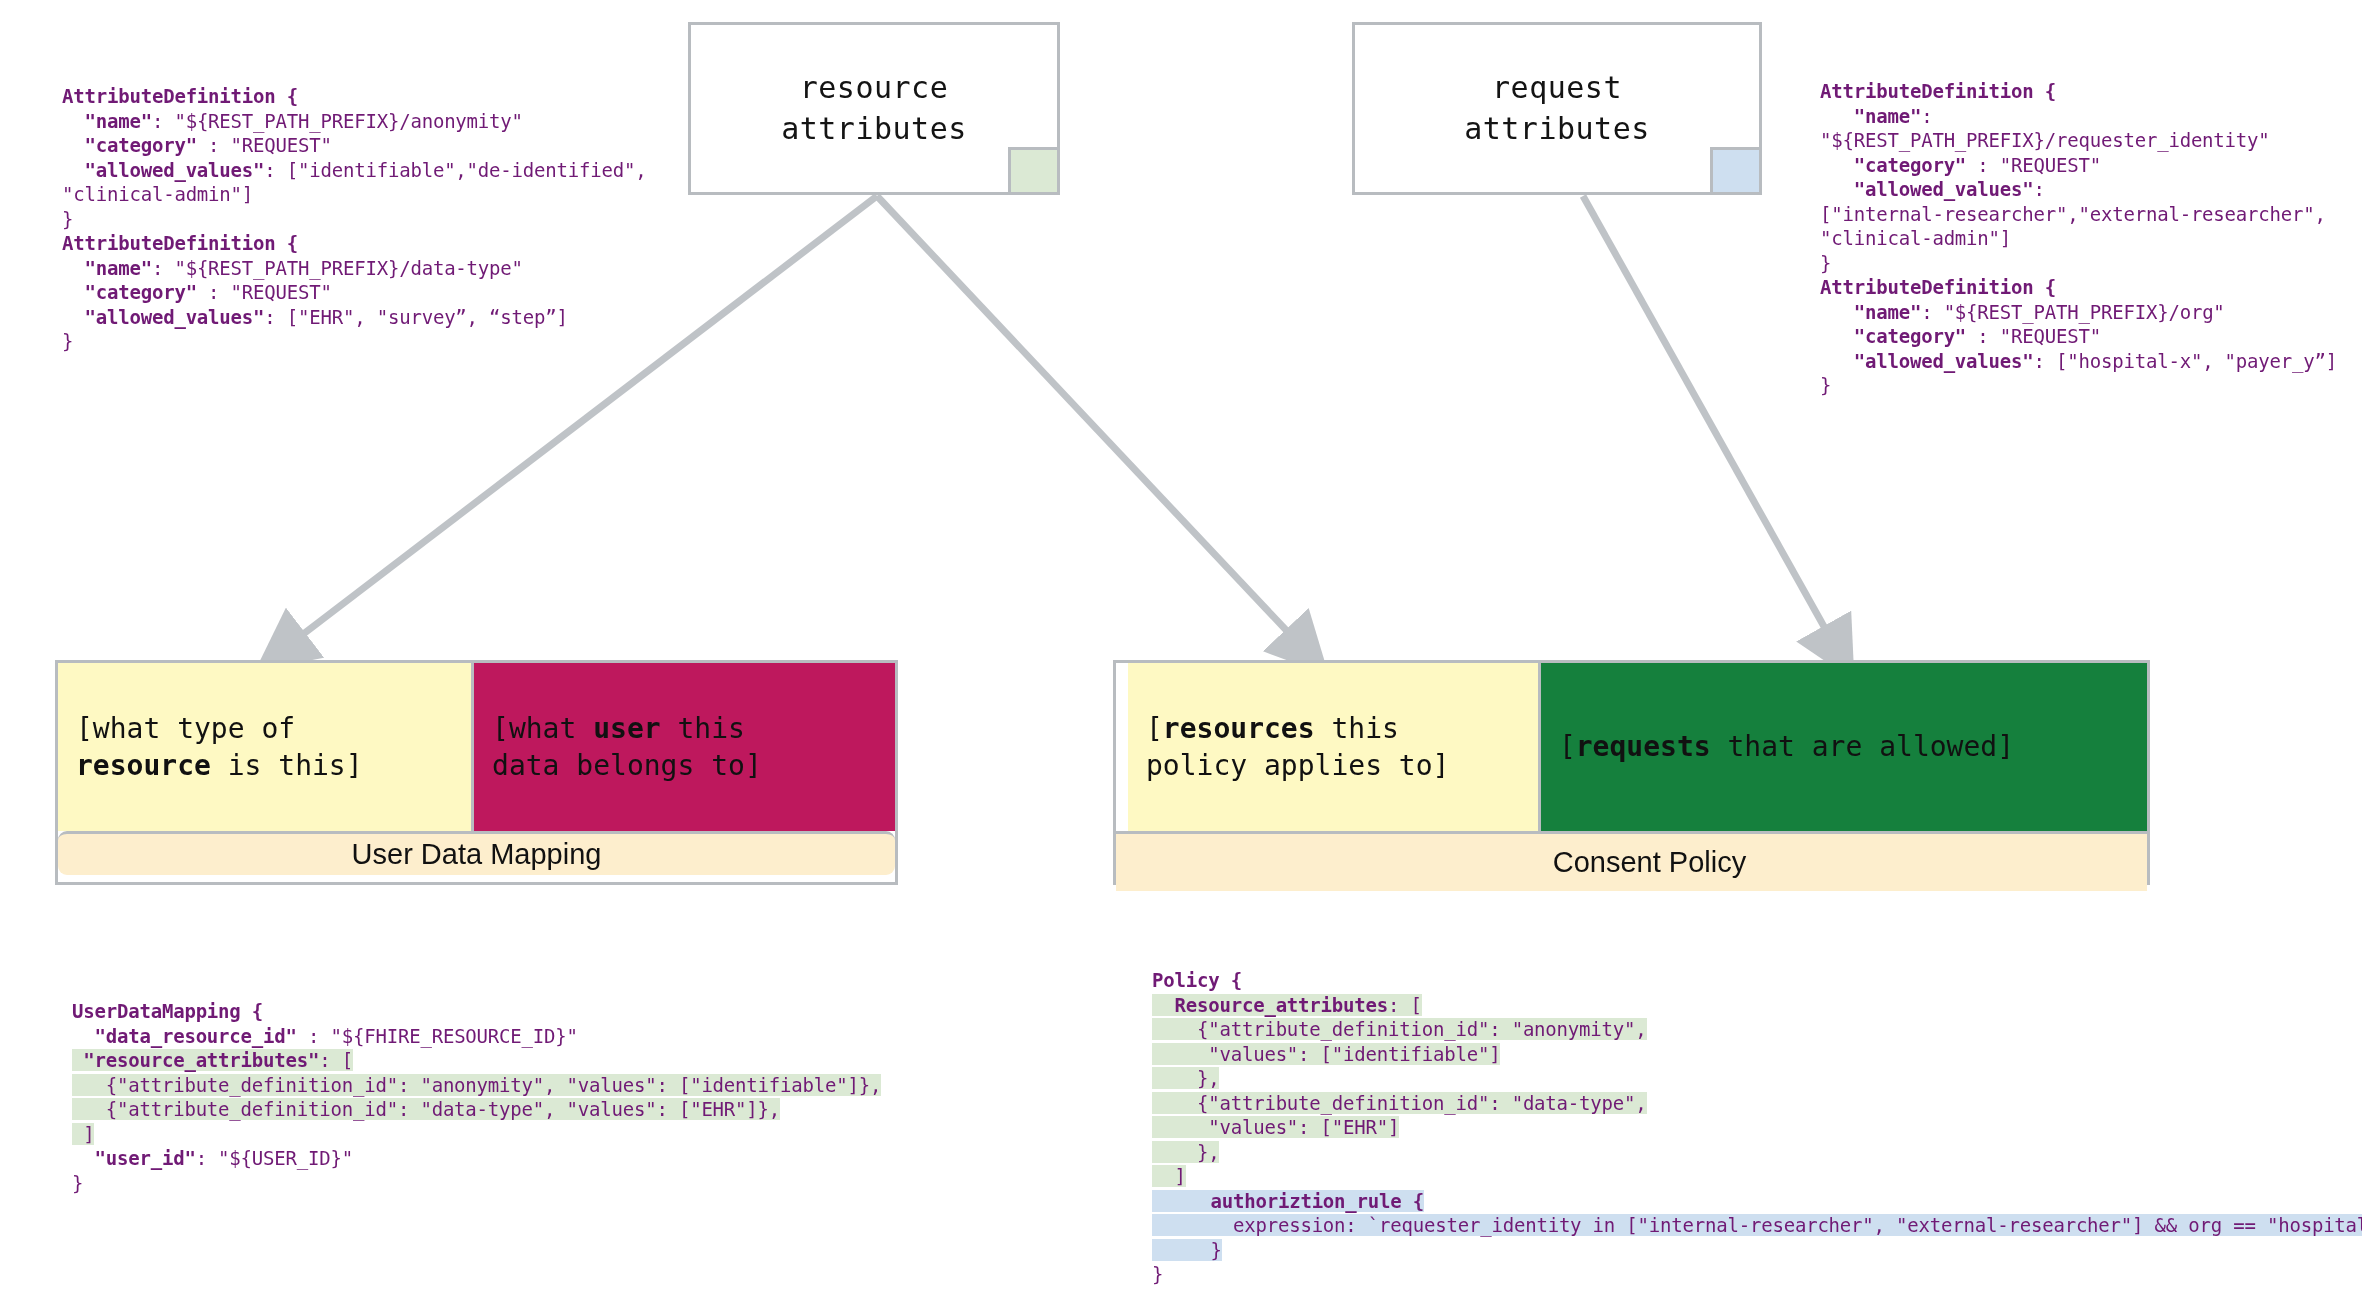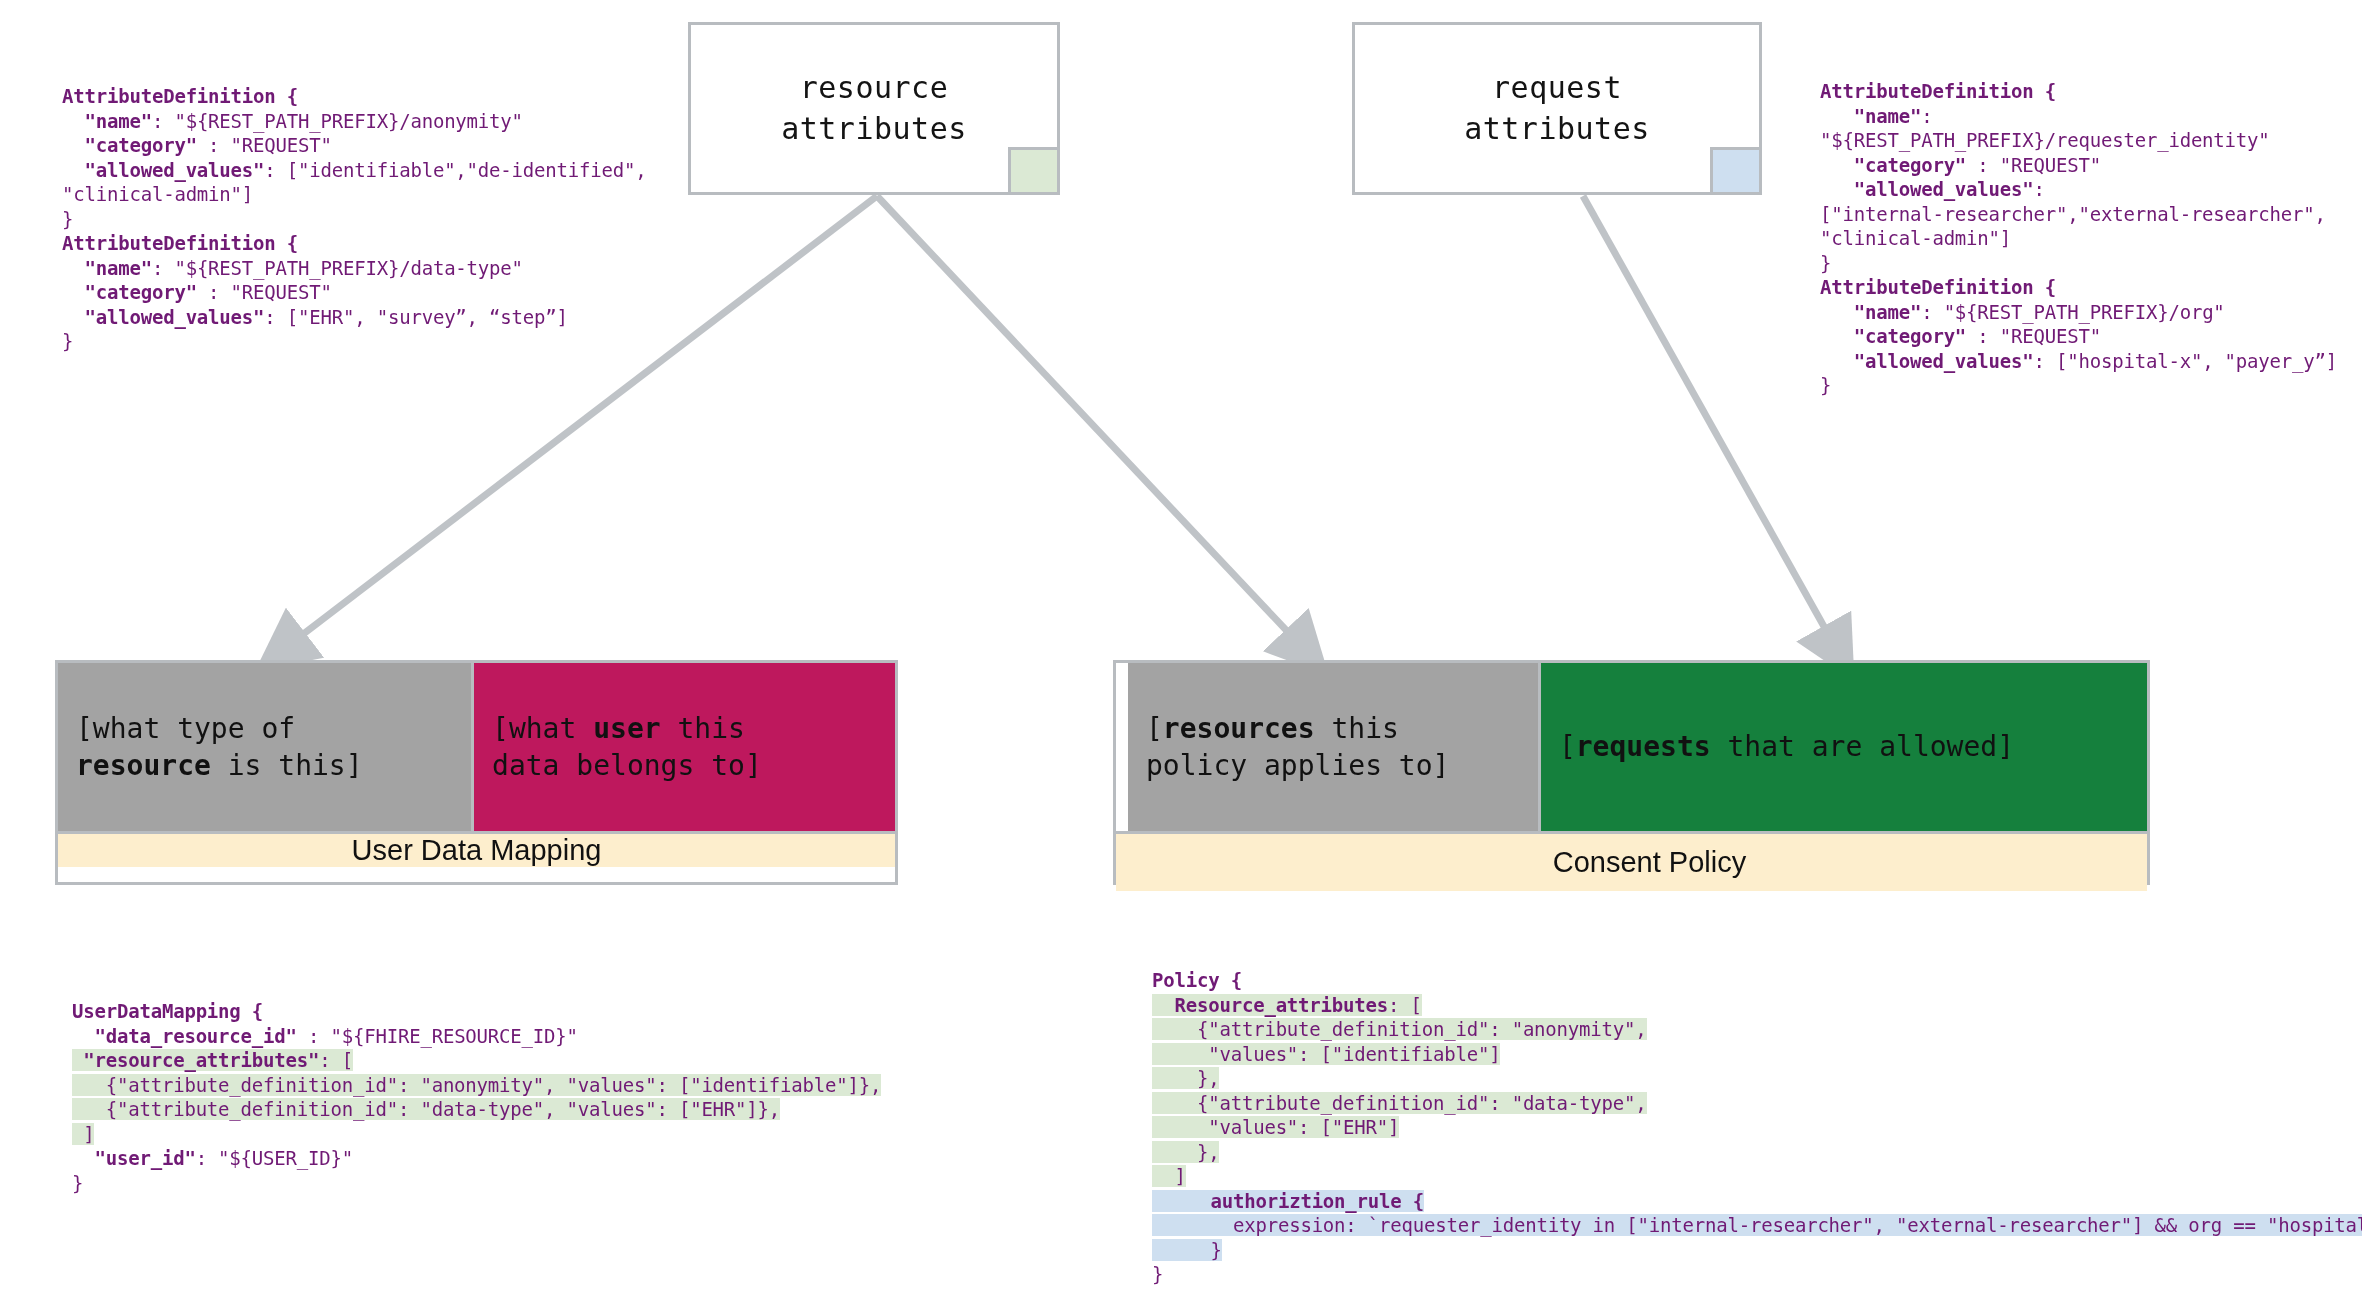--- a/index.html
+++ b/index.html
@@ -84,21 +84,21 @@
     align-items: stretch;
   }
   .card-cell {
     box-sizing: border-box;
     display: flex;
     align-items: center;
     padding: 0 18px;
     border-right: 3px solid #b8bcc0;
   }
   .card-cell:last-child { border-right: none; }
-  .cell-green { background: #a3a3a3; }
+  .cell-green { background: #fef9c3; }
   .cell-blue  { background: #15803d; }
   .cell-grey  { background: #be185d; }
   .cell-text {
     font-family: "DejaVu Sans Mono", monospace;
     font-size: 28px;
     line-height: 1.33;
     color: #111111;
   }
   .cell-text b { font-weight: bold; }
   .card-footer {
@@ -145,21 +145,21 @@
 
   <div class="abs card" style="left:55px; top:660px; width:843px; height:225px;">
     <div class="card-body" style="height:168px;">
       <div class="card-cell cell-green" style="width:419px;">
         <div class="cell-text" id="udm-cell-0"><span>[what type of</span><br><b>resource</b><span> is this]</span></div>
       </div>
       <div class="card-cell cell-grey" style="width:424px;">
         <div class="cell-text" id="udm-cell-1"><span>[what </span><b>user</b><span> this</span><br><span>data belongs to]</span></div>
       </div>
     </div>
-    <div class="card-footer" style="height:36px;">User Data Mapping</div>
+    <div class="card-footer" style="height:44px;border-radius:9px;">User Data Mapping</div>
   </div>
 
   <div class="abs card" style="left:1113px; top:660px; width:1037px; height:225px;">
     <div class="card-body" style="height:168px;margin-left:12px;">
       <div class="card-cell cell-green" style="width:420px;">
         <div class="cell-text" id="cp-cell-0"><span>[</span><b>resources</b><span> this</span><br><span>policy applies to]</span></div>
       </div>
       <div class="card-cell cell-blue" style="width:617px;">
         <div class="cell-text" id="cp-cell-1"><span>[</span><b>requests</b><span> that are allowed]</span></div>
       </div>

